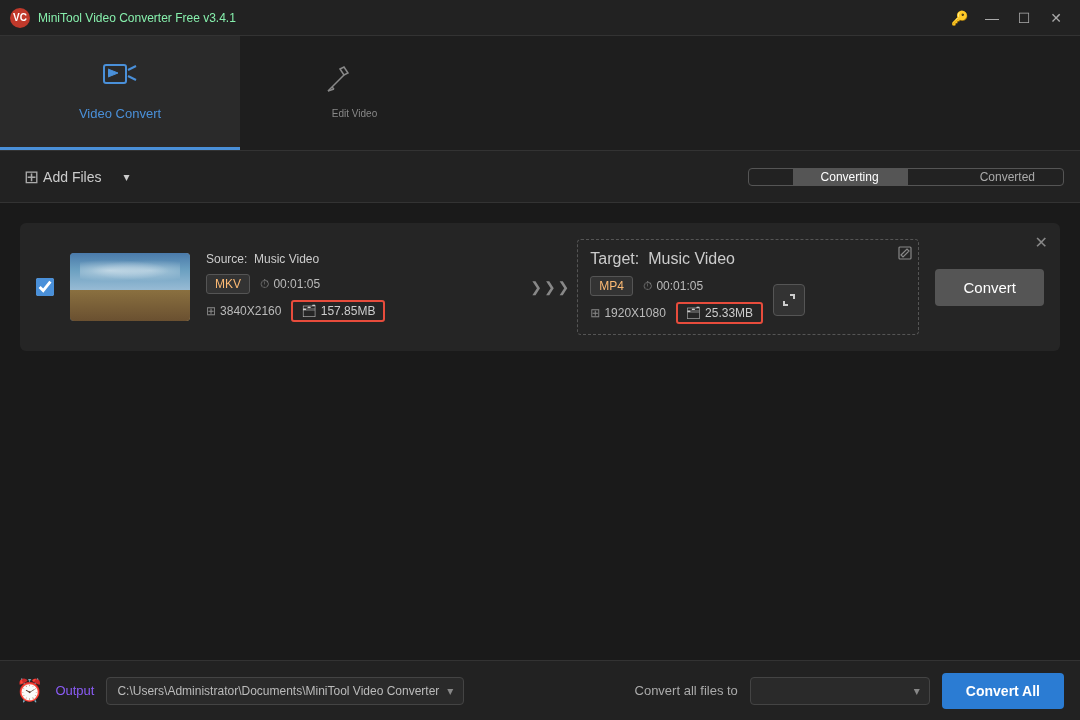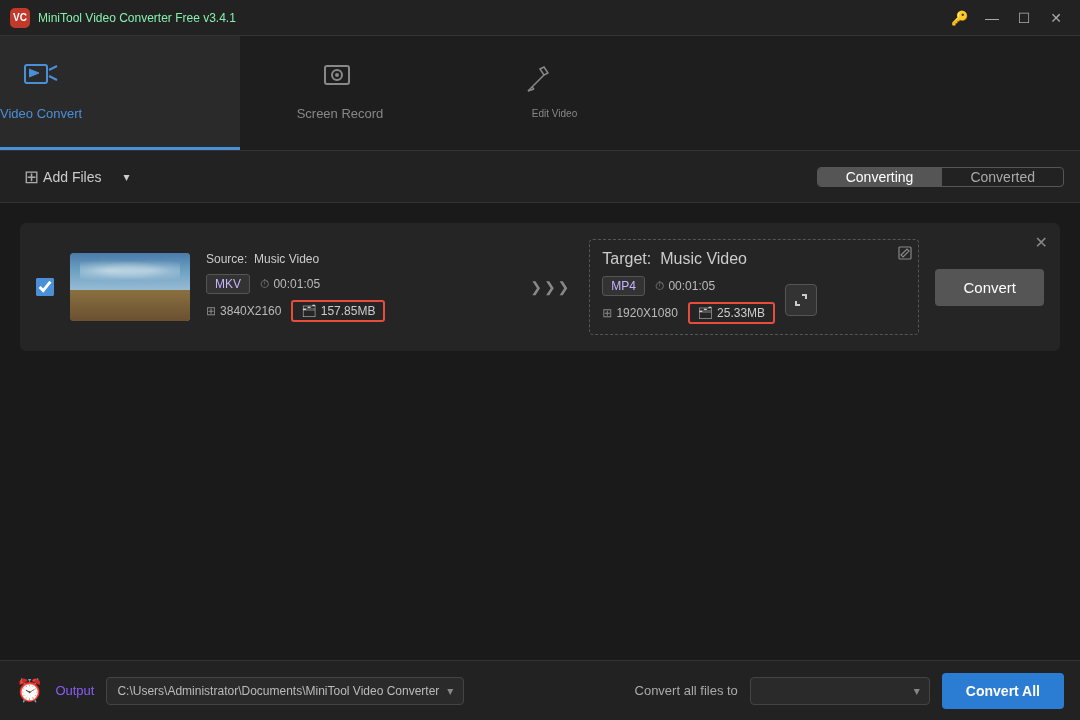--- a/index.html
+++ b/index.html
@@ -25,21 +25,21 @@
     }
     .title-bar-left {
       display: flex;
       align-items: center;
       gap: 8px;
     }
     .app-logo {
       width: 20px;
       height: 20px;
       background: #c0392b;
-      border-radius: 5px;
+      border-radius: 10px;
       display: flex;
       align-items: center;
       justify-content: center;
       font-size: 10px;
       font-weight: bold;
       color: white;
     }
     .title-text {
       font-size: 12px;
       color: #86efac;
@@ -111,22 +111,23 @@
       display: flex;
       border-radius: 4px;
       overflow: hidden;
       border: 1px solid #555;
     }
     .tab-btn {
       padding: 1px 28px;
       background: transparent;
       border: none;
       color: #aaa;
-      font-size: 14px;
-      cursor: pointer;
+      font-size: 12px;
+      cursor: pointer;
+      margin-left: 44px;
     }
     .tab-btn.active {
       background: #555;
       color: #fff;
     }
     .tab-separator {
       width: 1px;
       background: #555;
     }
 
@@ -194,21 +195,20 @@
       height: 25px;
       background: radial-gradient(ellipse at 30% 50%, rgba(255,255,255,0.5) 0%, transparent 60%),
                   radial-gradient(ellipse at 70% 50%, rgba(255,255,255,0.4) 0%, transparent 60%);
     }
 
     
     .file-info {
       flex: 1;
       display: flex;
       align-items: center;
-      gap: 12px;
     }
     .source-block {
       flex: 1;
     }
     .source-label {
       font-size: 12px;
       color: #888;
       margin-bottom: 8px;
     }
     .source-label span {
@@ -230,21 +230,21 @@
     .meta-icon {
       font-size: 12px;
       color: #888;
     }
     .meta-format {
       background: #333;
       border: 1px solid #555;
       border-radius: 3px;
       padding: 2px 8px;
       font-size: 12px;
-      color: #c4b5fd;
+      color: #fdba74;
     }
     .meta-size-box {
       border: 2px solid #e74c3c;
       border-radius: 3px;
       padding: 2px 8px;
       font-size: 12px;
       color: #ccc;
       display: flex;
       align-items: center;
       gap: 4px;
@@ -411,43 +411,31 @@
   </div>
   <div class="title-bar-right">
     <button class="win-btn">🔑</button>
     <button class="win-btn">—</button>
     <button class="win-btn">☐</button>
     <button class="win-btn close">✕</button>
   </div>
 </div>
 
 <div class="nav-bar">
-  <div style="width:240px; background:#2a2a2a; display:flex; align-items:center; border-bottom:3px solid #4a90d9;">
+  <div style="width:240px; background:#2a2a2a; display:flex; align-items:center; justify-content:center; border-bottom:3px solid #4a90d9;">
     <div style="display:flex;flex-direction:column;align-items:center;gap:8px;">
       <div style="color:#4a90d9;font-size:28px;">
         <svg width="36" height="28" viewBox="0 0 36 28" fill="none">
           <rect x="2" y="2" width="22" height="18" rx="2" stroke="#4a90d9" stroke-width="2" fill="none"></rect>
           <polyline points="6,6 16,10 6,14" fill="#4a90d9" stroke="#4a90d9" stroke-width="1"></polyline>
           <line x1="26" y1="7" x2="34" y2="3" stroke="#4a90d9" stroke-width="2"></line>
           <line x1="26" y1="13" x2="34" y2="17" stroke="#4a90d9" stroke-width="2"></line>
         </svg>
       </div>
       <span style="font-size:13px;color:#4a90d9;">Video Convert</span>
-    </div>
-  </div>
-  <div style="width:200px; display:flex; align-items:center; justify-content:center; border-bottom:3px solid transparent; cursor:pointer;">
-    <div style="display:flex;flex-direction:column;align-items:center;gap:8px;">
-      <div style="color:#888;font-size:28px;">
-        <svg width="36" height="28" viewBox="0 0 36 28" fill="none">
-          <rect x="3" y="3" width="24" height="18" rx="2" stroke="#888" stroke-width="2" fill="none"></rect>
-          <circle cx="15" cy="12" r="5" stroke="#888" stroke-width="2" fill="none"></circle>
-          <circle cx="15" cy="12" r="2" fill="#888"></circle>
-        </svg>
-      </div>
-      <span style="font-size:13px;color:#888;">Screen Record</span>
     </div>
   </div>
   <div style="width:200px; display:flex; align-items:center; justify-content:center; border-bottom:3px solid transparent; cursor:pointer;">
     <div style="display:flex;flex-direction:column;align-items:center;gap:8px;">
       <div style="color:#888;font-size:28px;">
         <svg width="36" height="28" viewBox="0 0 36 28" fill="none">
           <path d="M18 4 L22 2 L26 8 L22 10 Z" stroke="#888" stroke-width="1.5" fill="none"></path>
           <path d="M22 10 L10 22 L6 26 L10 22" stroke="#888" stroke-width="1.5" fill="none"></path>
           <line x1="6" y1="26" x2="12" y2="24" stroke="#888" stroke-width="1.5"></line>
           <line x1="10" y1="22" x2="12" y2="24" stroke="#888" stroke-width="1.5"></line>

